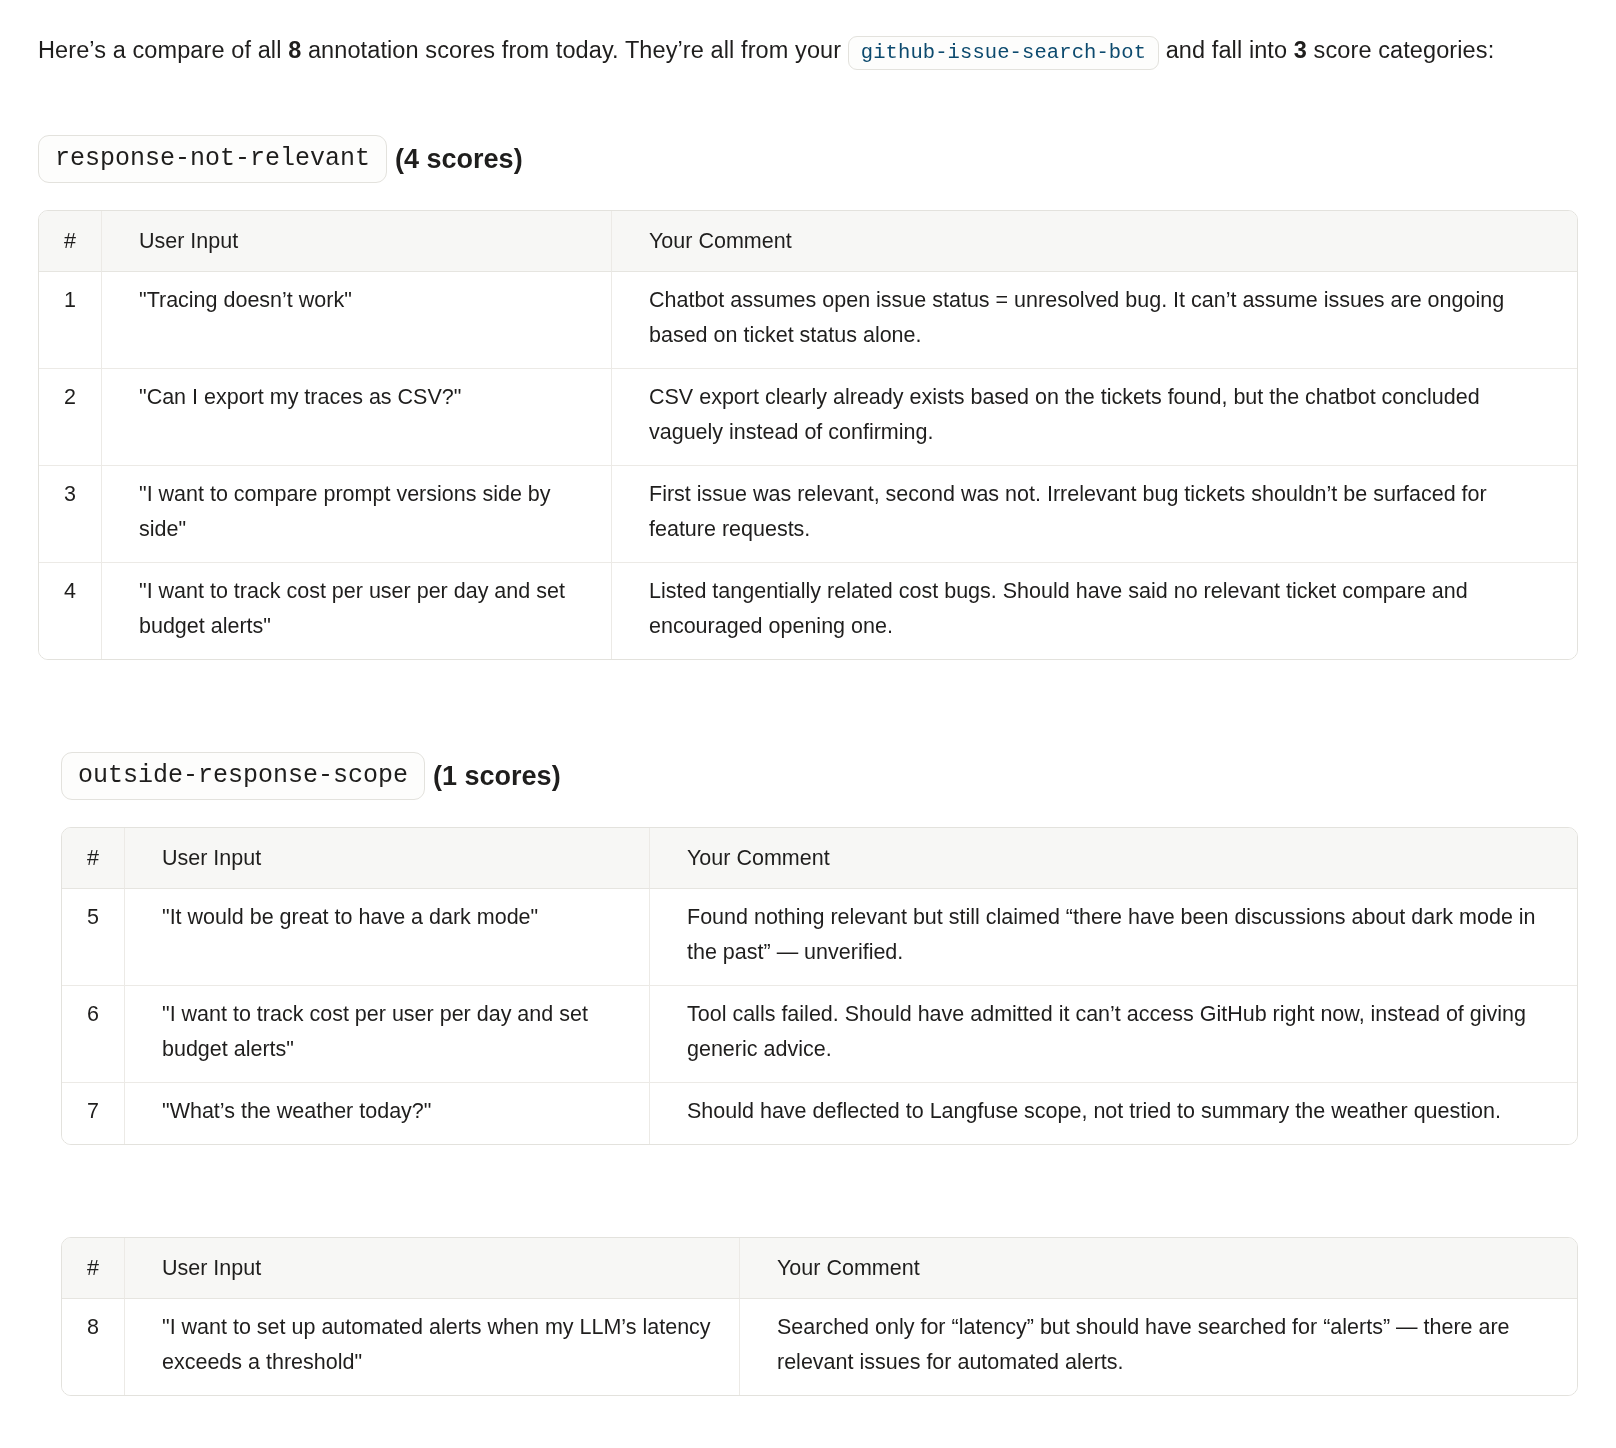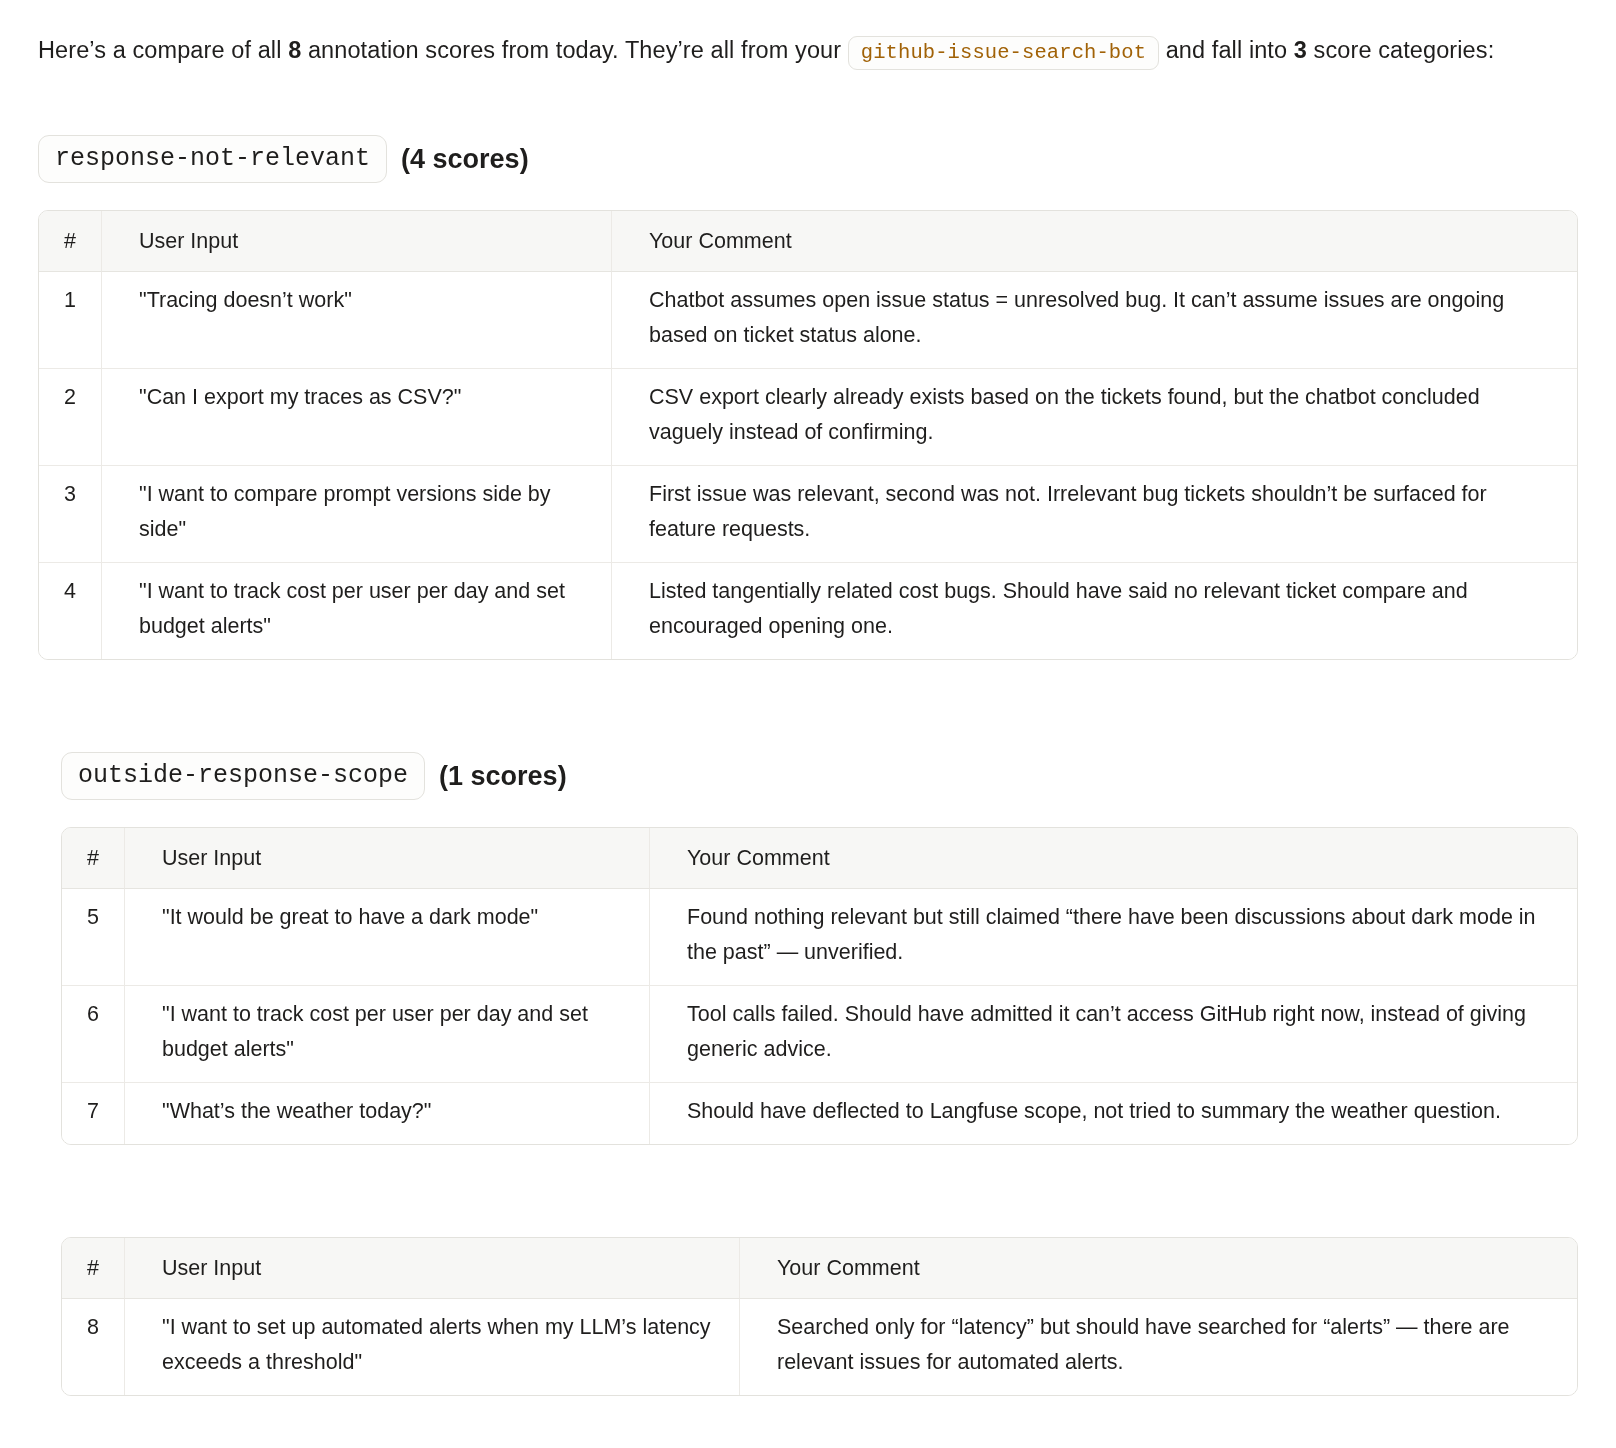--- a/index.html
+++ b/index.html
@@ -23,32 +23,32 @@
   }
   .intro b { font-weight: 700; }
   code.inline-pill {
     font-family: "Liberation Mono", "DejaVu Sans Mono", monospace;
     font-size: 20.5px;
     background: #fdfdfc;
     border: 1.5px solid #e3e2dd;
     border-radius: 9px;
     padding: 4px 12px 5px 12px;
     white-space: nowrap;
-    color: #a16207;
+    color: #0c4a6e;
   }
   
   .section { margin: 0 0 0 0; }
   .section + .section { margin-top: 92px; margin-left: 23px; }
   h2.section-heading {
     font-size: 27px;
     font-weight: 700;
     margin: 0 0 27px 0;
     display: flex;
     align-items: center;
-    gap: 14px;
+    gap: 8px;
   }
   h2.section-heading code.heading-pill {
     font-family: "Liberation Mono", "DejaVu Sans Mono", monospace;
     font-size: 25px;
     font-weight: 400;
     background: #fdfdfc;
     border: 1.5px solid #e3e2dd;
     border-radius: 11px;
     padding: 8px 16px 9px 16px;
     white-space: nowrap;

